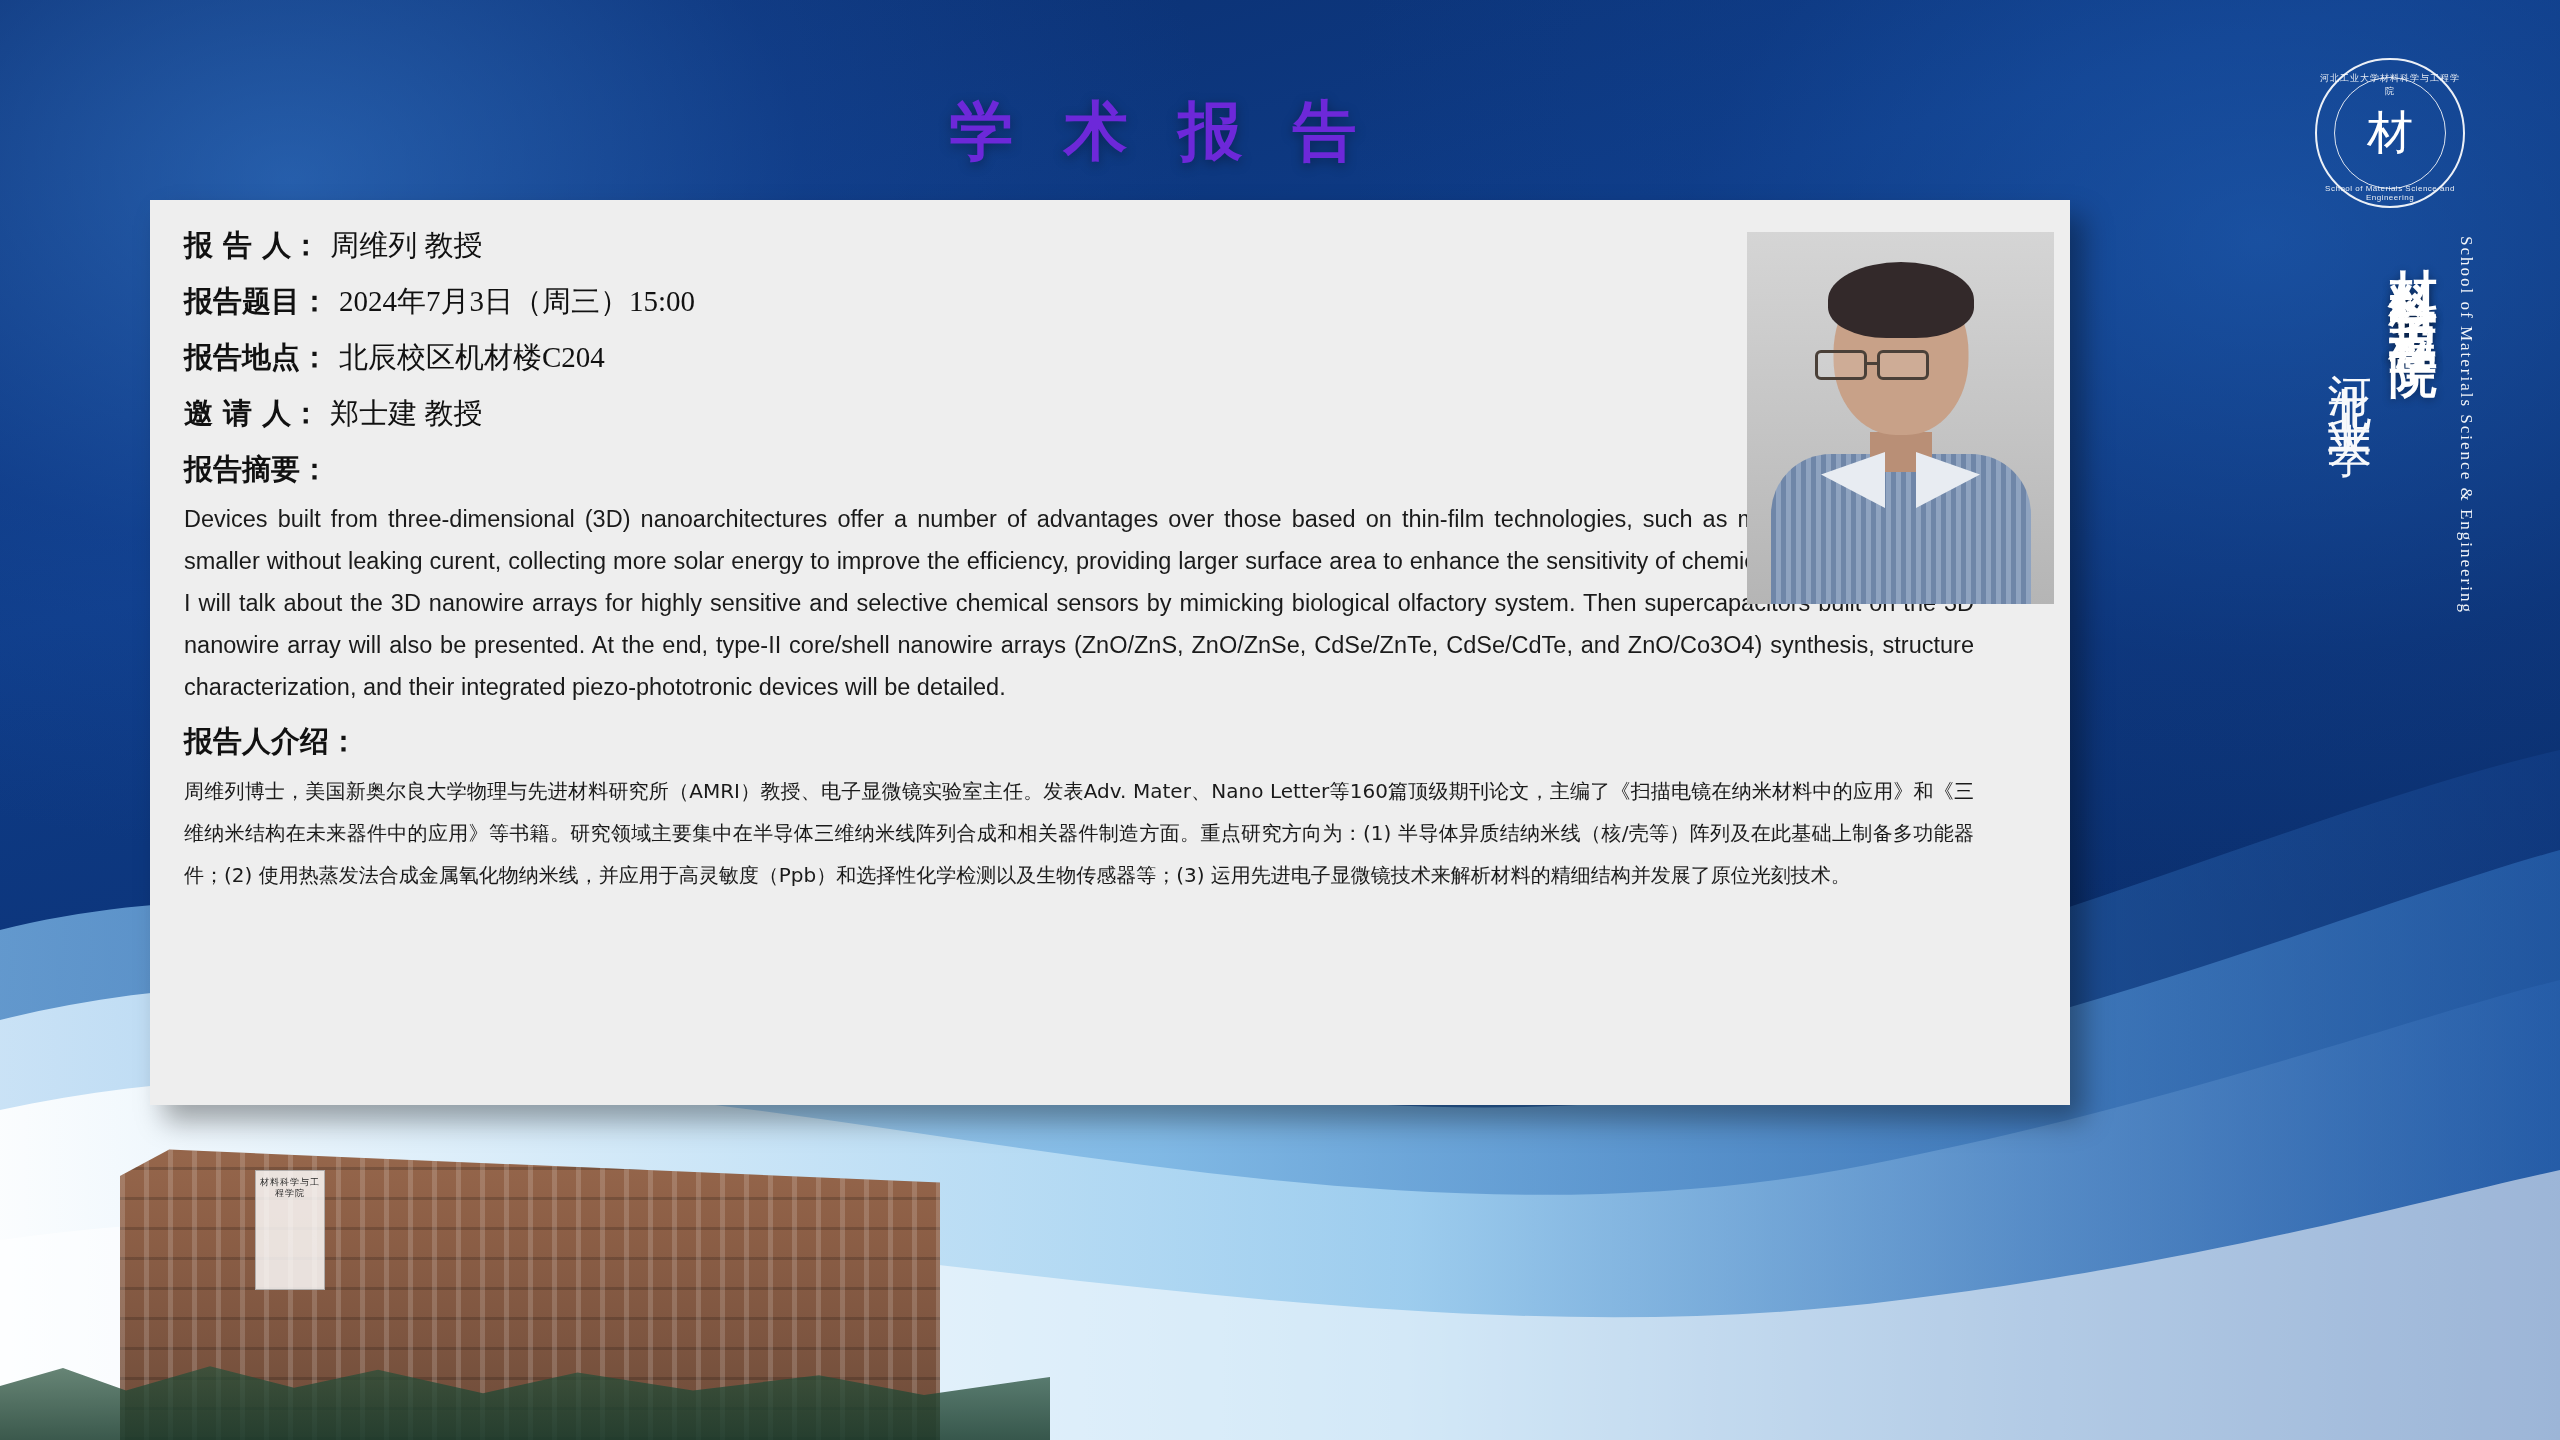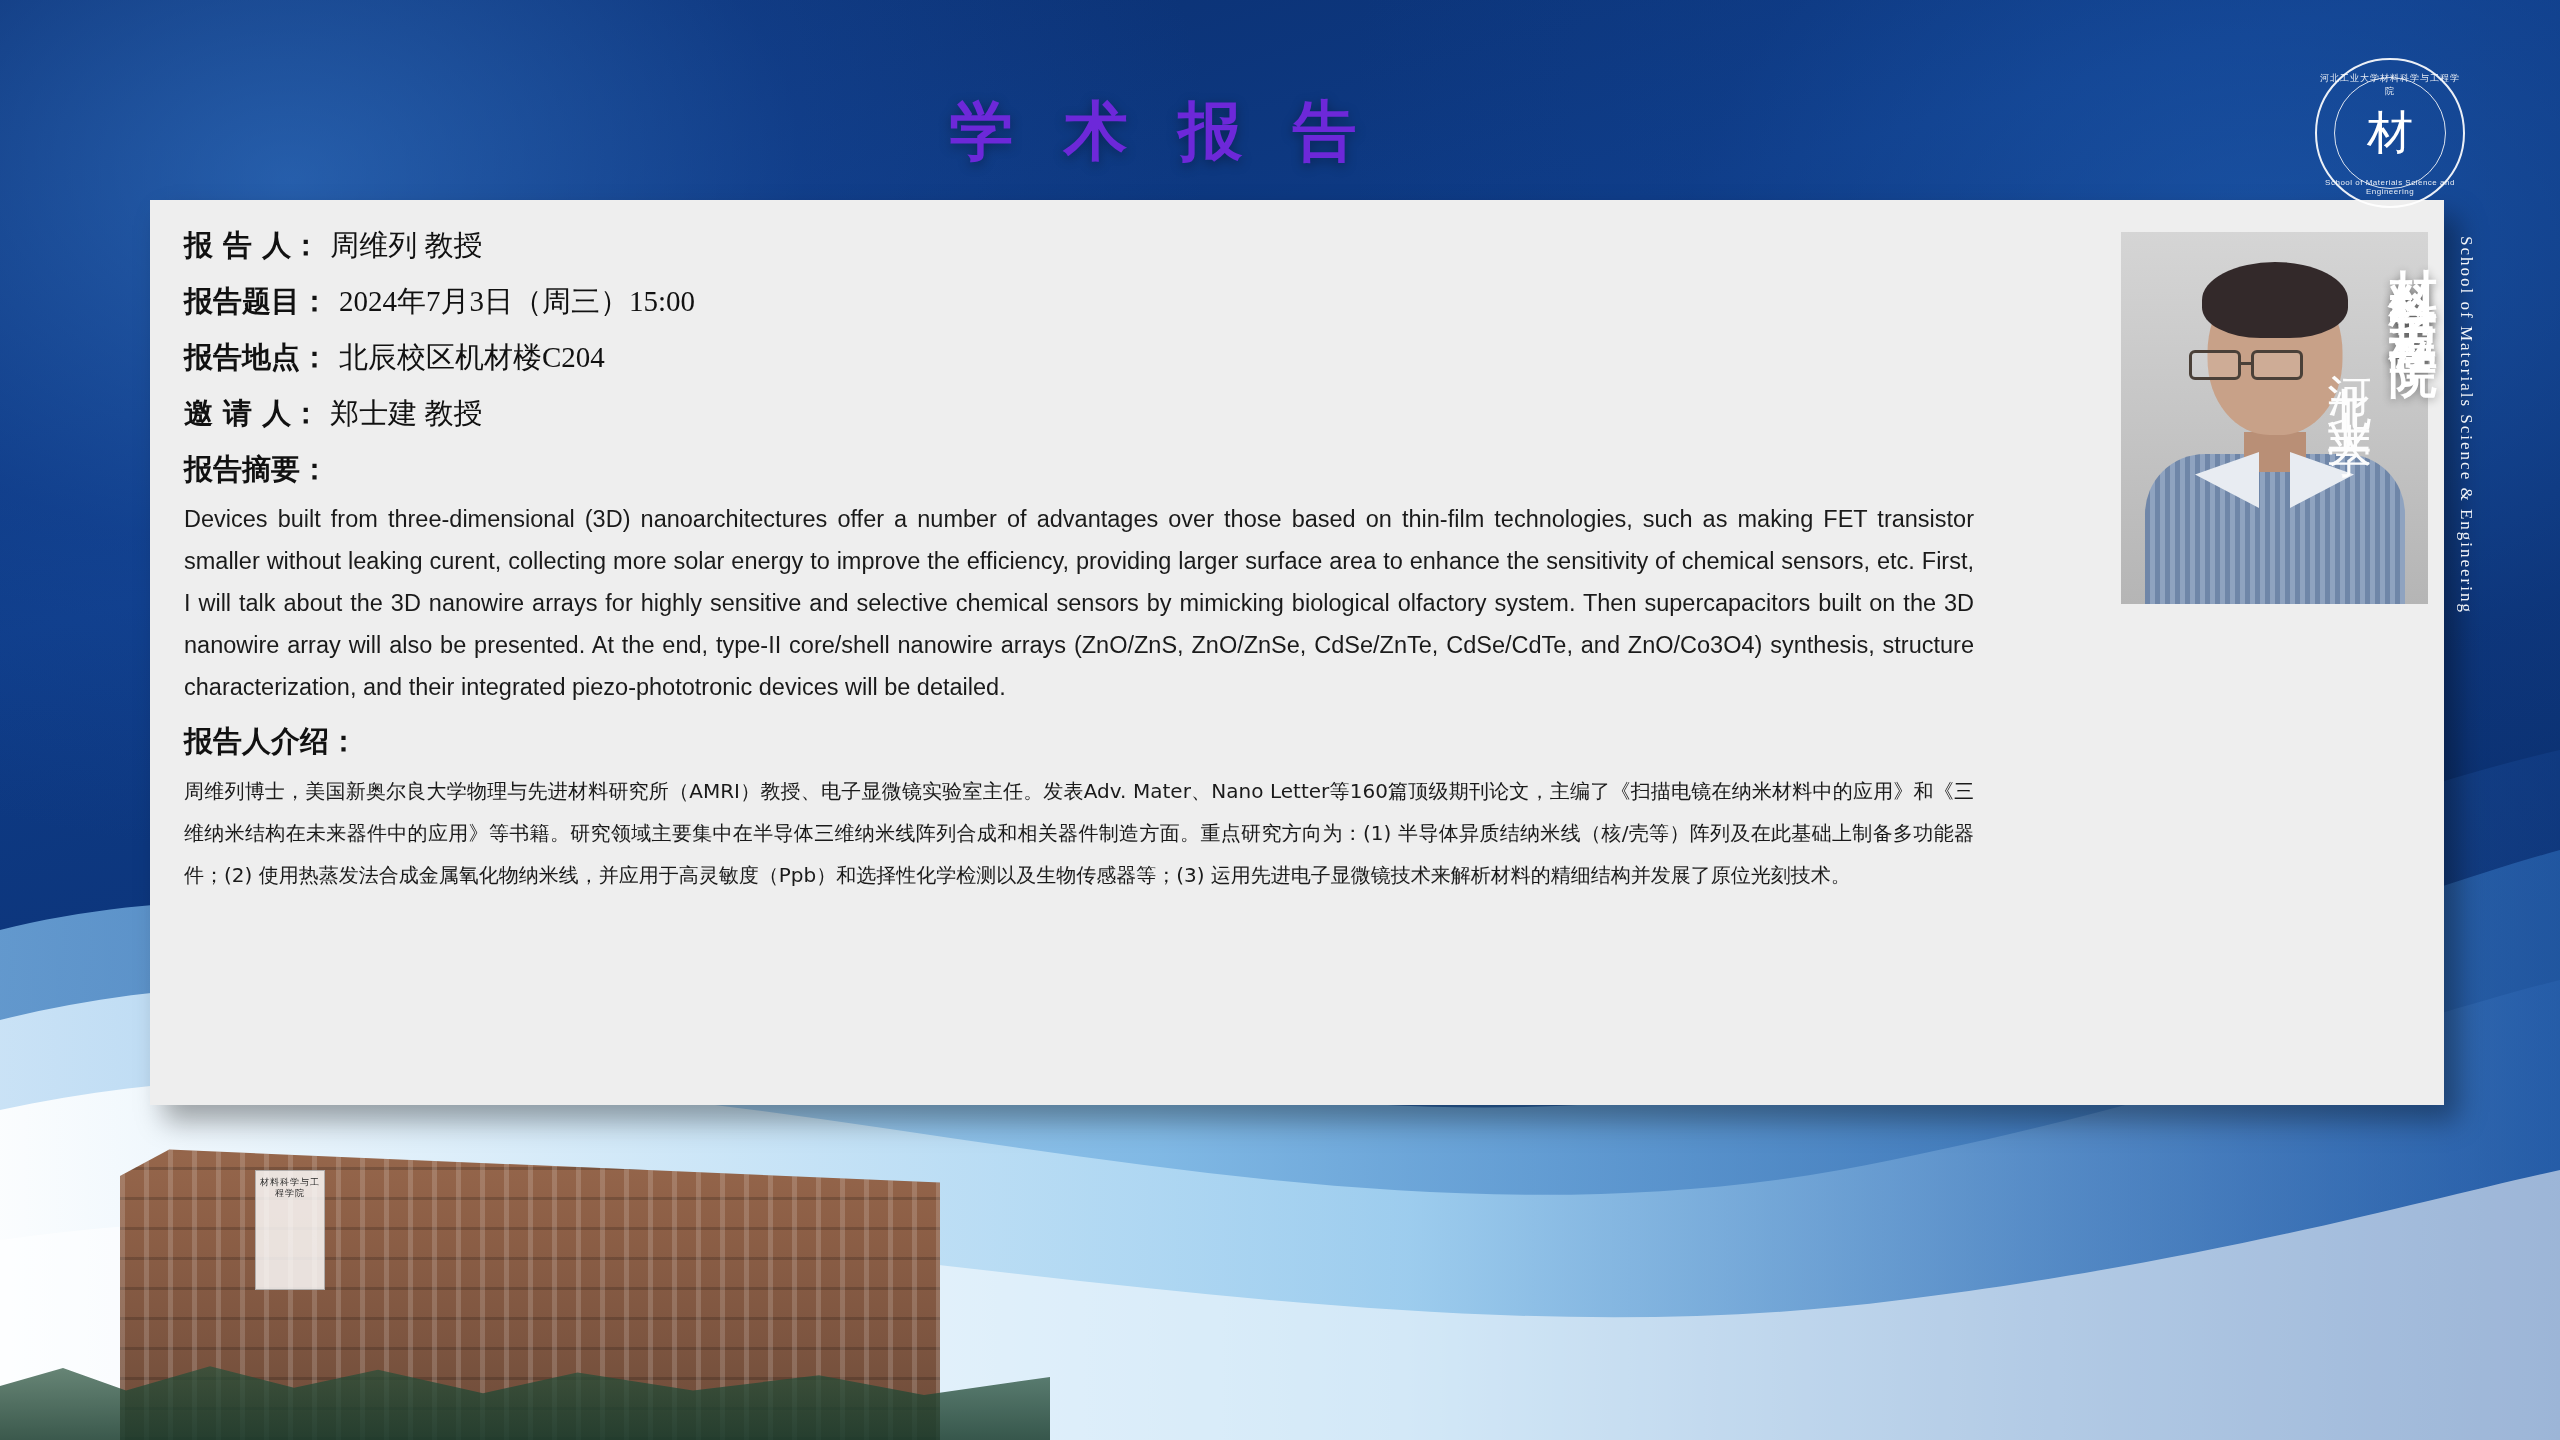--- a/index.html
+++ b/index.html
@@ -81,21 +81,21 @@
     font-weight: bold;
     letter-spacing: 14px;
     text-shadow: 0 3px 12px rgba(0,0,0,0.35);
     font-family: "DejaVu Sans", "Liberation Sans", sans-serif;
   }
 
   
   .card {
     position: absolute;
     left: 150px; top: 200px;
-    width: 2294px; height: 905px;
+    width: 1920px; height: 905px;
     background: #eeeeee;
     box-shadow: 14px 16px 26px rgba(0,0,0,0.35);
     padding: 26px 16px 20px 34px;
   }
   .card-inner { position: relative; width: 100%; height: 100%; }
 
   .meta-row {
     display: flex;
     align-items: baseline;
     margin-bottom: 16px;
@@ -191,21 +191,21 @@
   }
   .seal-mark {
     position: absolute; left: 50%; top: 50%; transform: translate(-50%,-50%);
     font-size: 46px; color: #fff; font-family: "DejaVu Serif", serif;
   }
   .seal-text-top {
     position: absolute; left: 0; right: 0; top: 12px; text-align: center;
     font-size: 9px; letter-spacing: 1px; color: rgba(255,255,255,0.9);
   }
   .seal-text-bottom {
-    position: absolute; left: 0; right: 0; bottom: 10px; text-align: center;
+    position: absolute; left: 0; right: 0; bottom: 4px; text-align: center;
     font-size: 8px; letter-spacing: 0.5px; color: rgba(255,255,255,0.9);
   }
   .vtext-cn {
     position: absolute; right: 74px; top: 190px;
     writing-mode: vertical-rl;
     font-size: 48px; letter-spacing: 10px; color: #fff; font-weight: 600;
     font-family: "DejaVu Sans", "Liberation Sans", sans-serif;
     text-shadow: 0 2px 8px rgba(0,0,0,0.3);
   }
   .vtext-en {

